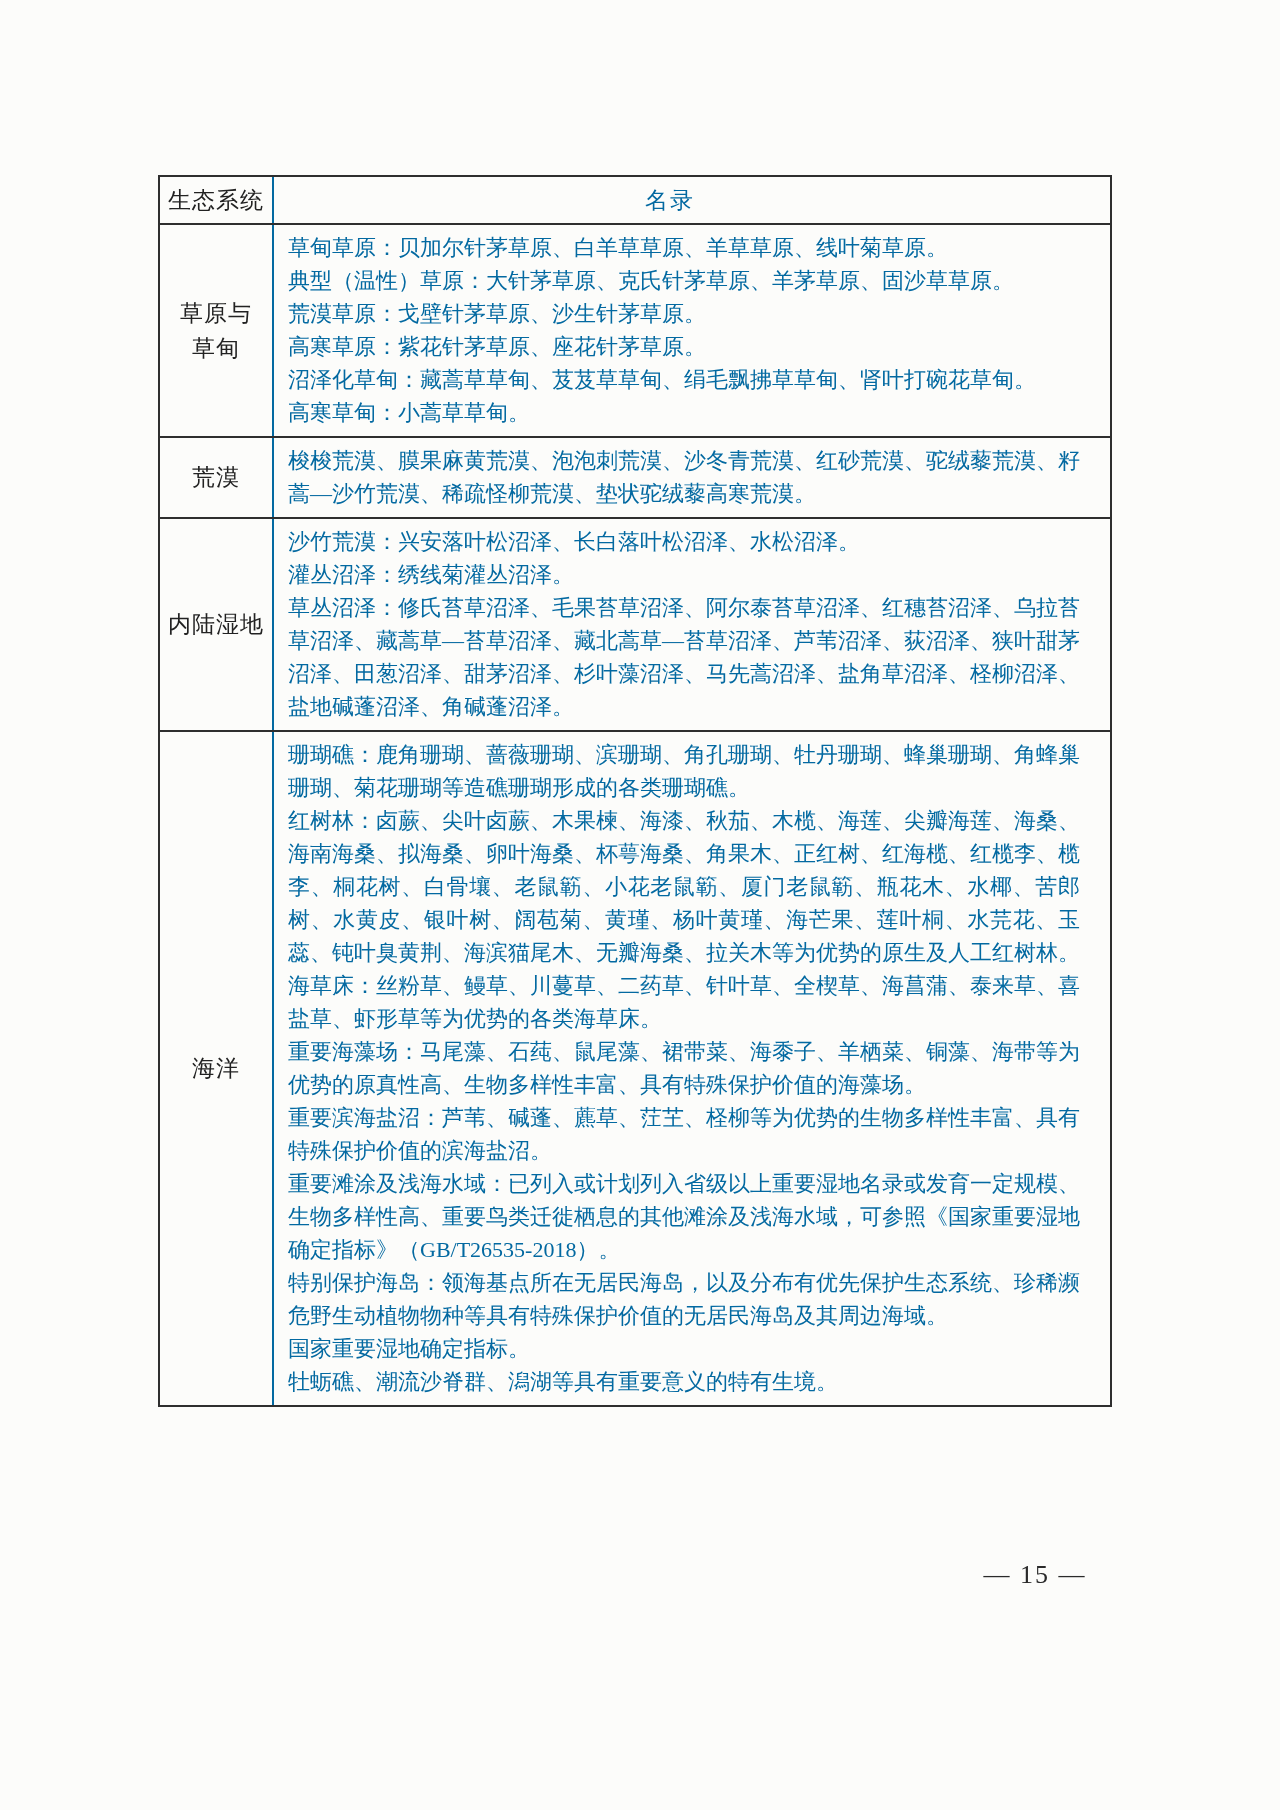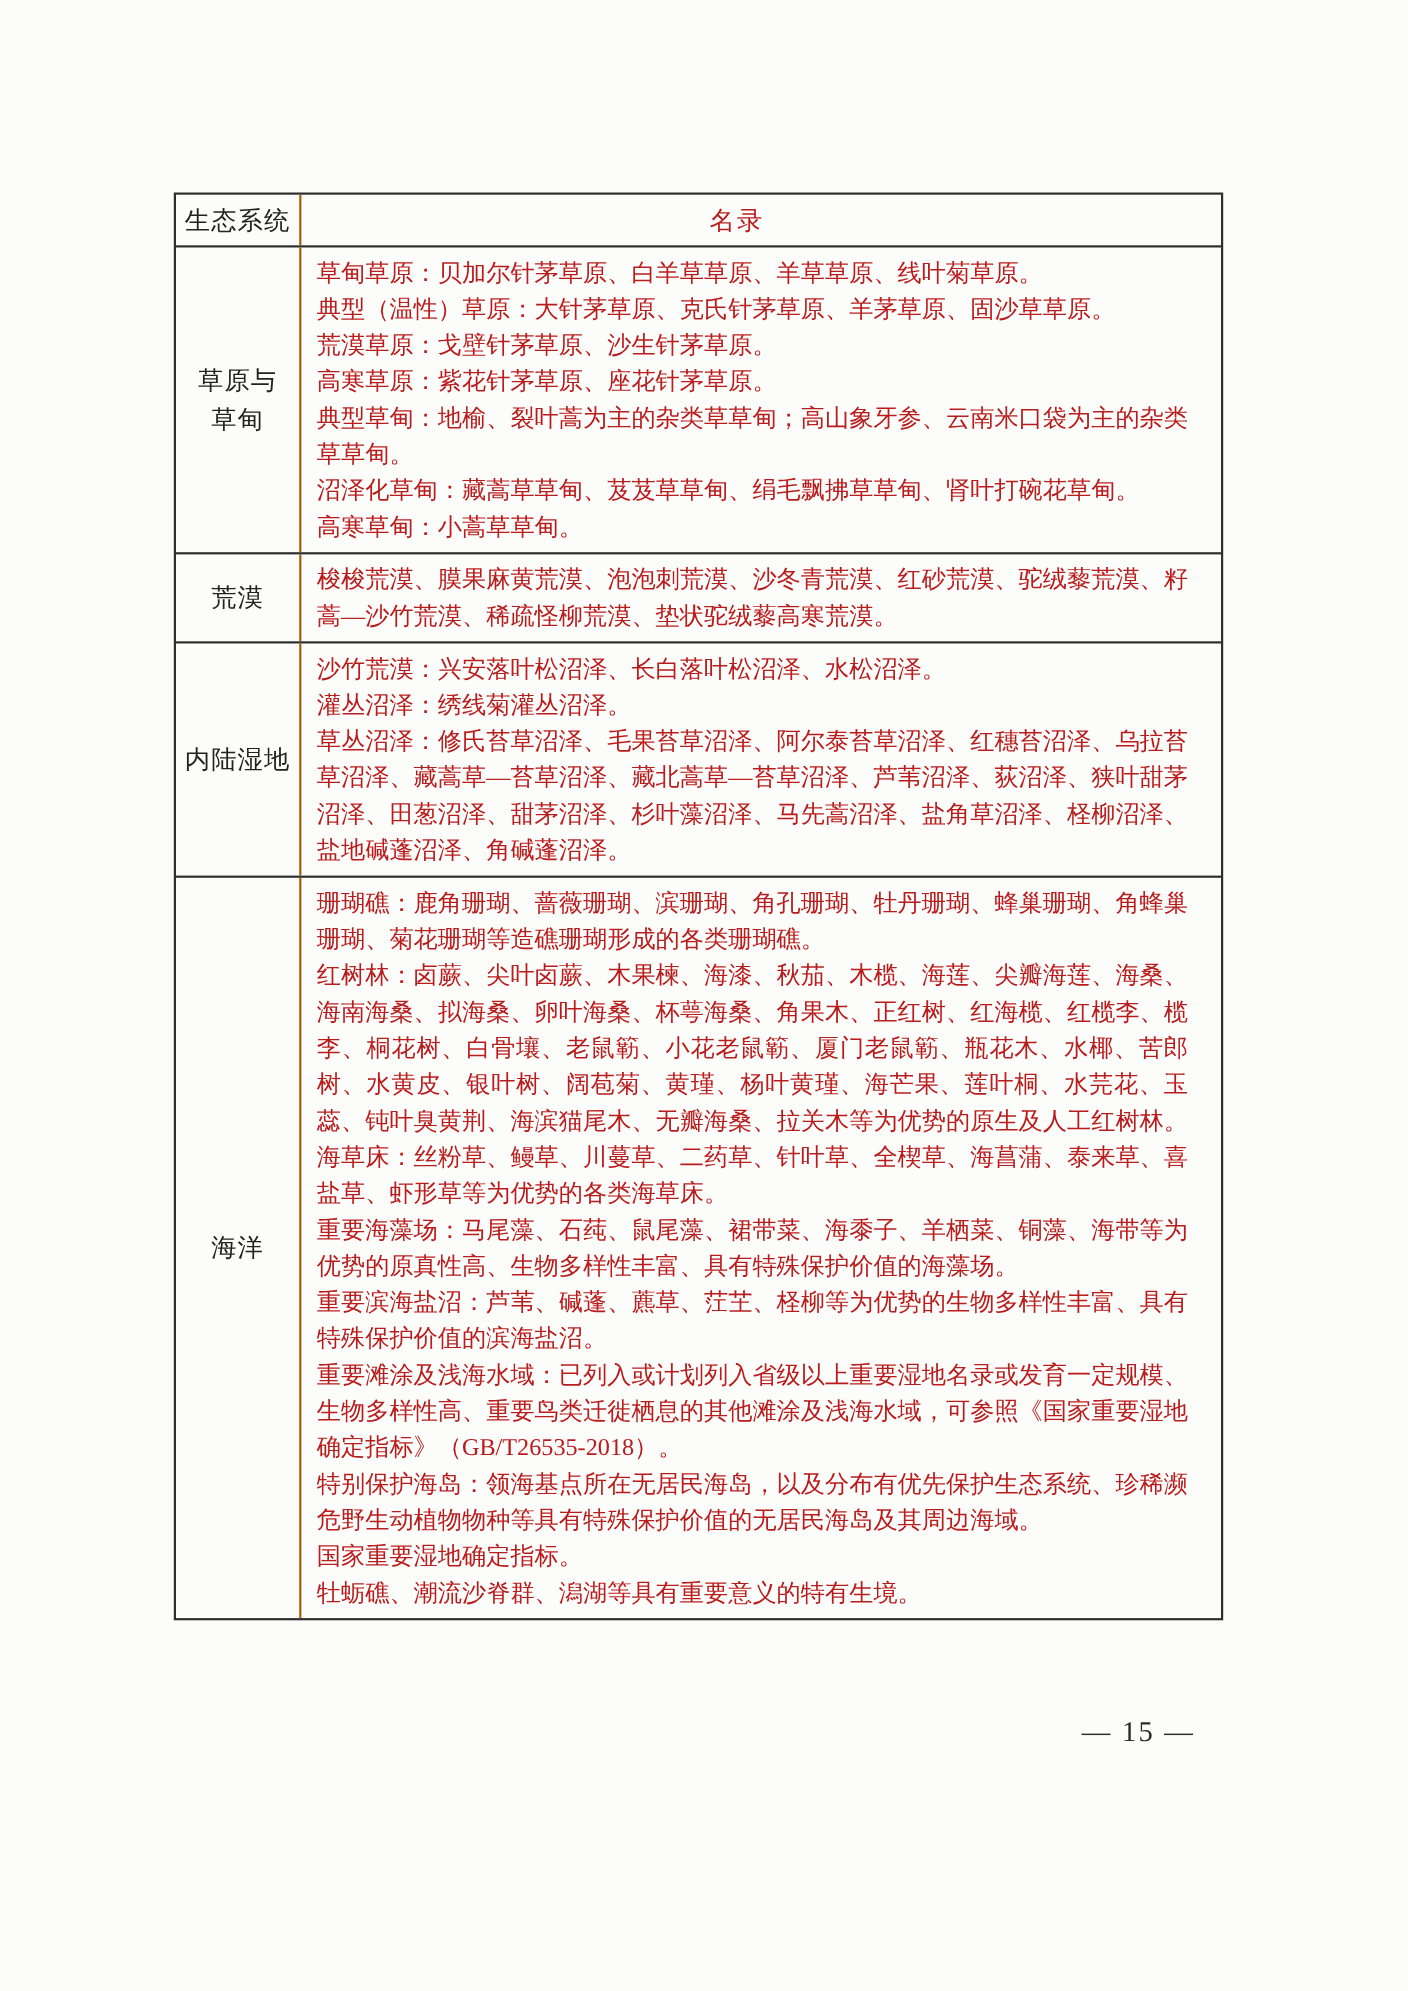--- a/index.html
+++ b/index.html
@@ -28,39 +28,39 @@
   }
   .t-row {
     display: flex;
     border-bottom: 2px solid #2e2e2e;
     box-sizing: border-box;
   }
   .t-row:last-child { border-bottom: none; }
   .cell-label {
     width: 114px;
     min-width: 114px;
-    border-right: 2px solid #a16207;
+    border-right: 2px solid #0369a1;
     box-sizing: border-box;
     display: flex;
     align-items: center;
     justify-content: center;
     text-align: center;
     font-size: 23px;
     line-height: 35px;
     white-space: pre-line;
     letter-spacing: 1px;
     color: #222;
   }
   .cell-content {
     width: 792px;
     padding: 6px 22px 7px 14px;
     box-sizing: content-box;
     font-size: 22px;
     line-height: 33px;
-    color: #b91c1c;
+    color: #0369a1;
     font-family: Liberation Serif, serif;
   }
   .cell-content p {
     margin: 0;
     text-align: justify;
     text-justify: inter-ideograph;
   }
   .header-row .cell-label {
     font-size: 23px;
     height: 46px;
@@ -99,21 +99,20 @@
     </div>
 
     <div class="t-row">
       <div class="cell-label">草原与
 草甸</div>
       <div class="cell-content">
         <p>草甸草原：贝加尔针茅草原、白羊草草原、羊草草原、线叶菊草原。</p>
         <p>典型（温性）草原：大针茅草原、克氏针茅草原、羊茅草原、固沙草草原。</p>
         <p>荒漠草原：戈壁针茅草原、沙生针茅草原。</p>
         <p>高寒草原：紫花针茅草原、座花针茅草原。</p>
-        <p>典型草甸：地榆、裂叶蒿为主的杂类草草甸；高山象牙参、云南米口袋为主的杂类草草甸。</p>
         <p>沼泽化草甸：藏蒿草草甸、芨芨草草甸、绢毛飘拂草草甸、肾叶打碗花草甸。</p>
         <p>高寒草甸：小蒿草草甸。</p>
       </div>
     </div>
 
     <div class="t-row">
       <div class="cell-label">荒漠</div>
       <div class="cell-content">
         <p>梭梭荒漠、膜果麻黄荒漠、泡泡刺荒漠、沙冬青荒漠、红砂荒漠、驼绒藜荒漠、籽蒿—沙竹荒漠、稀疏怪柳荒漠、垫状驼绒藜高寒荒漠。</p>
       </div>

